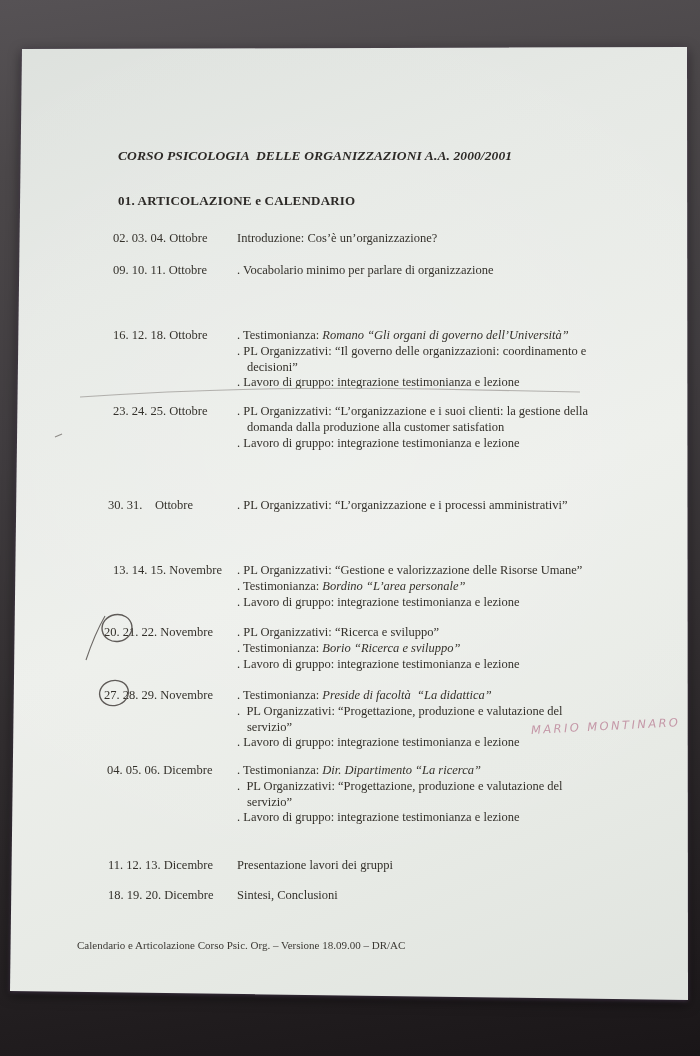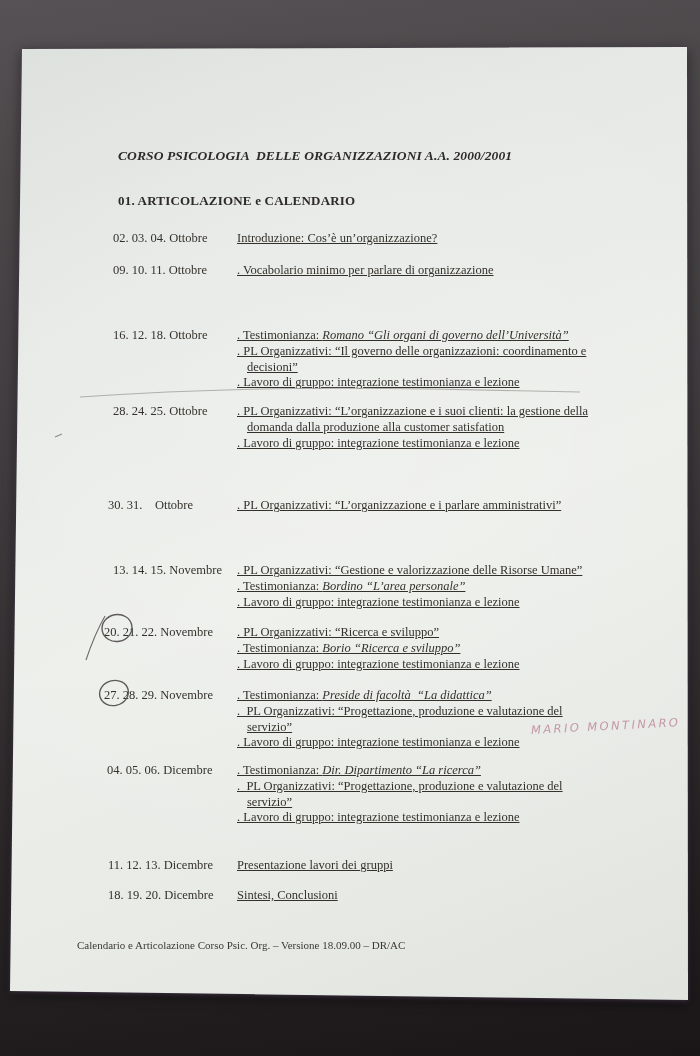--- a/index.html
+++ b/index.html
@@ -14,21 +14,21 @@
     clip-path:polygon(22px 49px,687px 47px,688px 1000px,10px 991px);
     background:
       radial-gradient(120% 70% at 46% 42%,rgba(255,255,255,.18),rgba(255,255,255,0) 62%),
       linear-gradient(158deg,#dce0dc 0%,#e6e9e5 25%,#edefeb 52%,#e7eae5 76%,#dee2dd 100%);
     color:#35322c;
   }
   .doc-title{position:absolute;left:118px;top:148px;font-size:13.5px;font-weight:bold;font-style:italic;white-space:pre;color:#2d2a27;letter-spacing:.1px;}
   .doc-heading{position:absolute;left:118px;top:193px;font-size:13px;font-weight:bold;white-space:pre;color:#2d2a27;letter-spacing:.2px;font-family:Liberation Serif, serif;}
   .row{position:absolute;left:0;width:700px;}
   .date{position:absolute;top:0;font-size:12.5px;line-height:15.8px;white-space:pre;color:#34312b;}
-  .desc{position:absolute;left:237px;top:0;font-size:12.5px;line-height:15.8px;color:#34312b;text-decoration:underline;}
+  .desc{position:absolute;left:237px;top:0;font-size:12.5px;line-height:15.8px;color:#34312b;}
   .line{white-space:pre;}
   .it{font-style:italic;}
   .cont{margin-left:10px;}
   .doc-footer{position:absolute;left:77px;top:939px;font-size:11px;white-space:pre;color:#3b3833;}
   .handwriting{
     position:absolute;left:531px;top:719px;font-size:11.5px;font-style:italic;
     letter-spacing:2.4px;color:#c18fa1;transform:rotate(-3deg);white-space:pre;
     font-family:"DejaVu Sans",sans-serif;opacity:.9;
   }
   svg.overlay{position:absolute;left:0;top:0;pointer-events:none;}
@@ -60,32 +60,32 @@
       <div class="date" style="left:113px">16. 12. 18. Ottobre</div>
       <div class="desc">
         <div class="line"><span>. Testimonianza: </span><span class="it">Romano “Gli organi di governo dell’Università”</span></div>
         <div class="line"><span>. PL Organizzativi: “Il governo delle organizzazioni: coordinamento e</span></div>
         <div class="line cont"><span>decisioni”</span></div>
         <div class="line"><span>. Lavoro di gruppo: integrazione testimonianza e lezione</span></div>
       </div>
     </div>
 
     <div class="row" style="top:404px">
-      <div class="date" style="left:113px">28. 24. 25. Ottobre</div>
+      <div class="date" style="left:113px">23. 24. 25. Ottobre</div>
       <div class="desc">
         <div class="line"><span>. PL Organizzativi: “L’organizzazione e i suoi clienti: la gestione della</span></div>
         <div class="line cont"><span>domanda dalla produzione alla customer satisfation</span></div>
         <div class="line"><span>. Lavoro di gruppo: integrazione testimonianza e lezione</span></div>
       </div>
     </div>
 
     <div class="row" style="top:498px">
       <div class="date" style="left:108px">30. 31.    Ottobre</div>
       <div class="desc">
-        <div class="line"><span>. PL Organizzativi: “L’organizzazione e i parlare amministrativi”</span></div>
+        <div class="line"><span>. PL Organizzativi: “L’organizzazione e i processi amministrativi”</span></div>
       </div>
     </div>
 
     <div class="row" style="top:563px">
       <div class="date" style="left:113px">13. 14. 15. Novembre</div>
       <div class="desc">
         <div class="line"><span>. PL Organizzativi: “Gestione e valorizzazione delle Risorse Umane”</span></div>
         <div class="line"><span>. Testimonianza: </span><span class="it">Bordino “L’area personale”</span></div>
         <div class="line"><span>. Lavoro di gruppo: integrazione testimonianza e lezione</span></div>
       </div>

